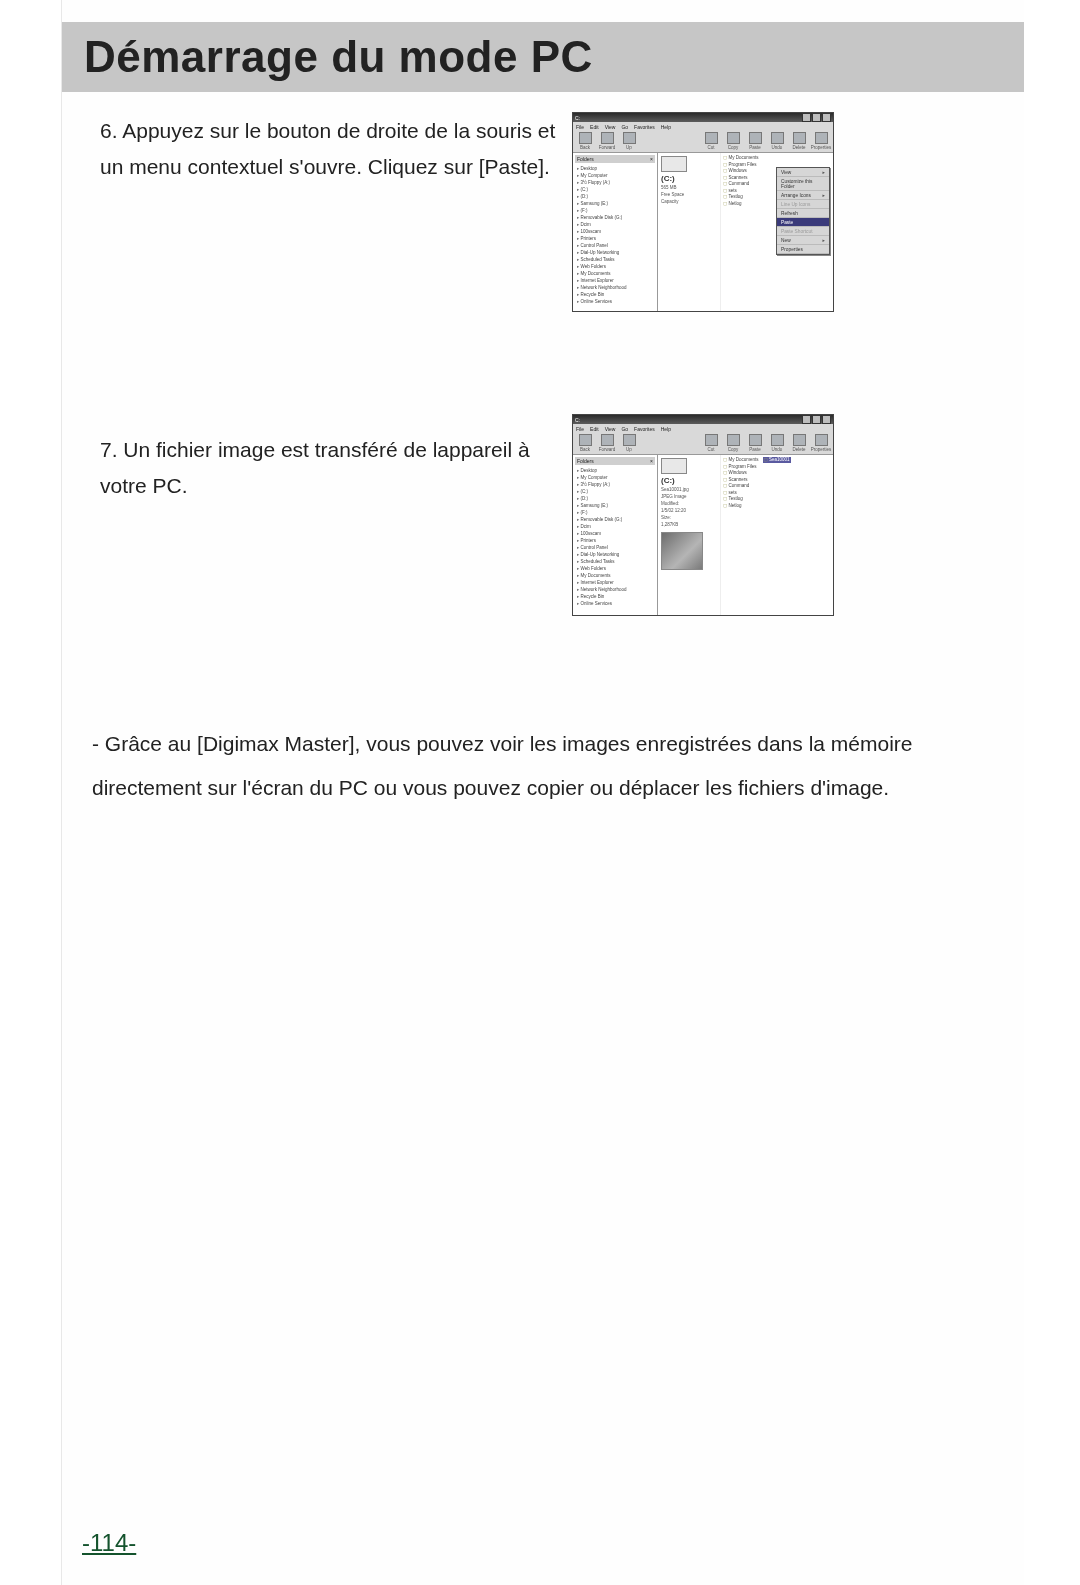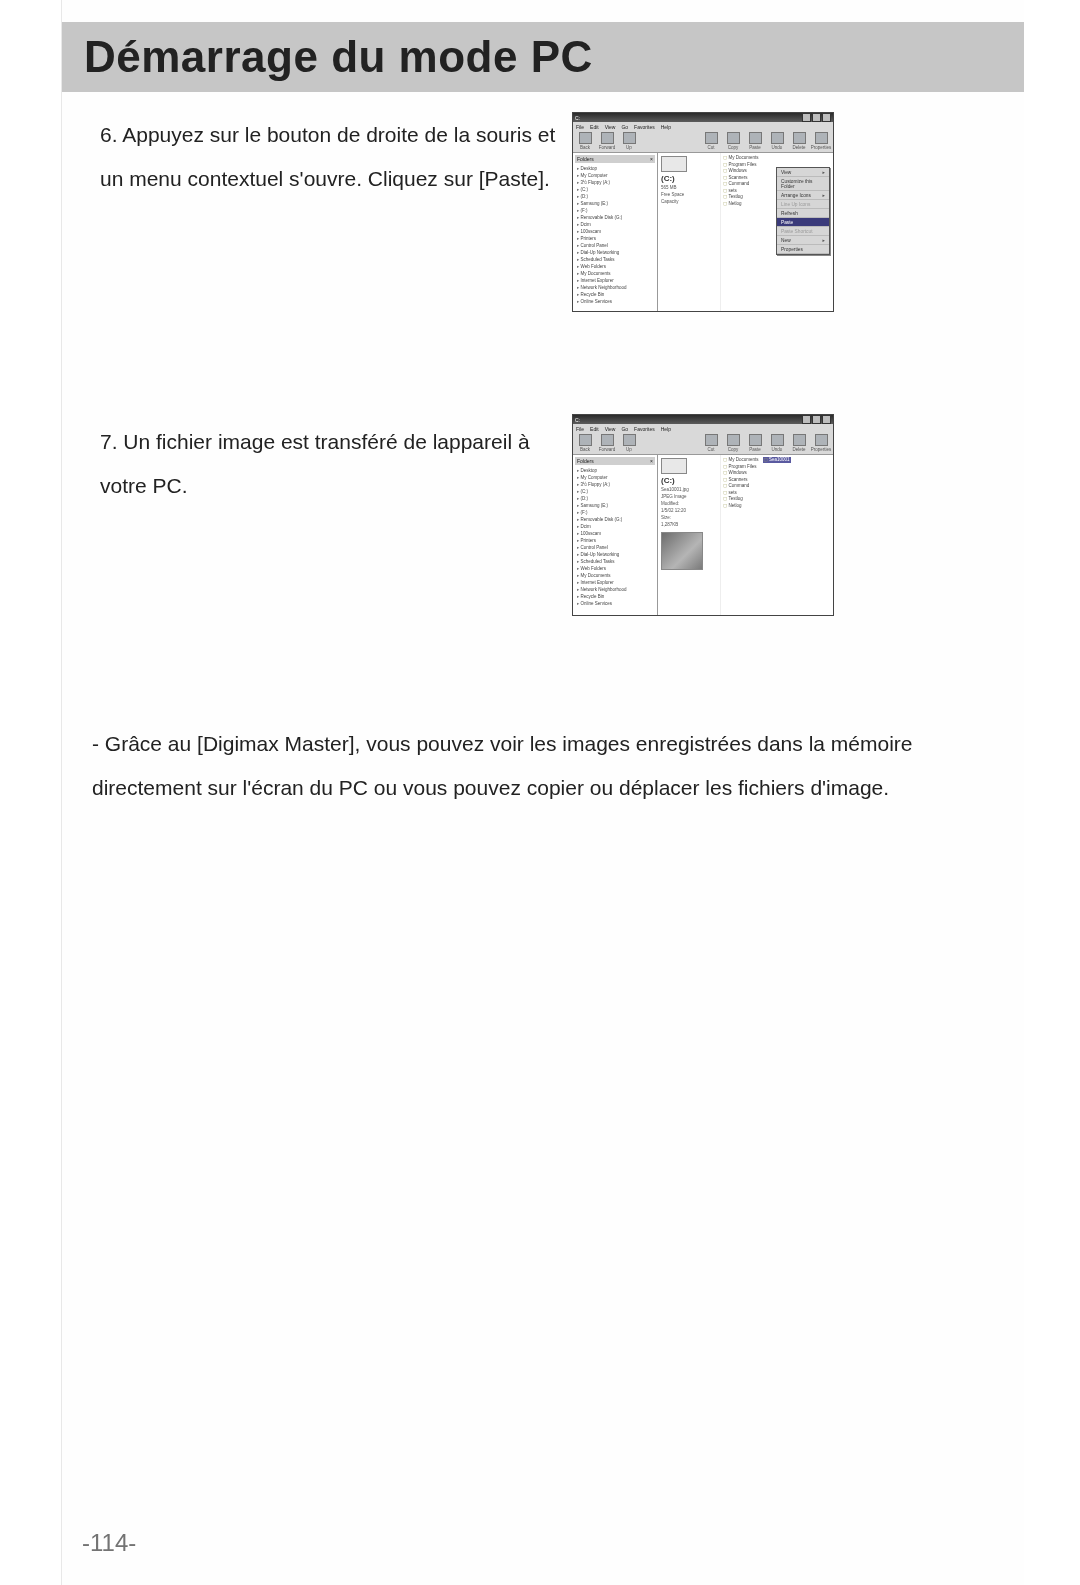--- a/index.html
+++ b/index.html
@@ -45,40 +45,41 @@
     color: #222;
     letter-spacing: 0.5px;
   }
   .step-row {
     position: absolute;
     left: 30px;
     width: 910px;
   }
   .step-text {
     font-size: 21px;
-    line-height: 44px;
+    line-height: 36px;
     color: #222;
   }
   .indent {
     margin-left: 8px;
   }
   .note-text {
     position: absolute;
     left: 30px;
     top: 722px;
     width: 870px;
     font-size: 21px;
     line-height: 44px;
   }
   .page-number {
     position: absolute;
     left: 20px;
     bottom: 28px;
     font-size: 24px;
-    color: #737373;
+    color: #14532d;
+    text-decoration: underline;
   }
   
   .win {
     position: absolute;
     background: #cfcfcf;
     border: 1px solid #444;
     width: 260px;
     font-family: "Tahoma", Arial, sans-serif;
     font-size: 5.5px;
     color: #222;
@@ -391,21 +392,21 @@
                 <span class="arrow">▸</span>
               </div>
             <div>
                 <span>Properties</span>
               </div>
           </div>
         </div>
       </div>
     </div>
 
-    <div class="step-row" style="top:420px">
+    <div class="step-row" style="top:432px">
       <div class="step-text indent" style="width:470px">7. Un fichier image est transféré de lappareil à votre PC.</div>
     </div>
 
     <div class="win bottom">
       <div class="titlebar">
         <span>C:</span>
         <span class="icons">
           <span></span>
           <span></span>
           <span></span>

